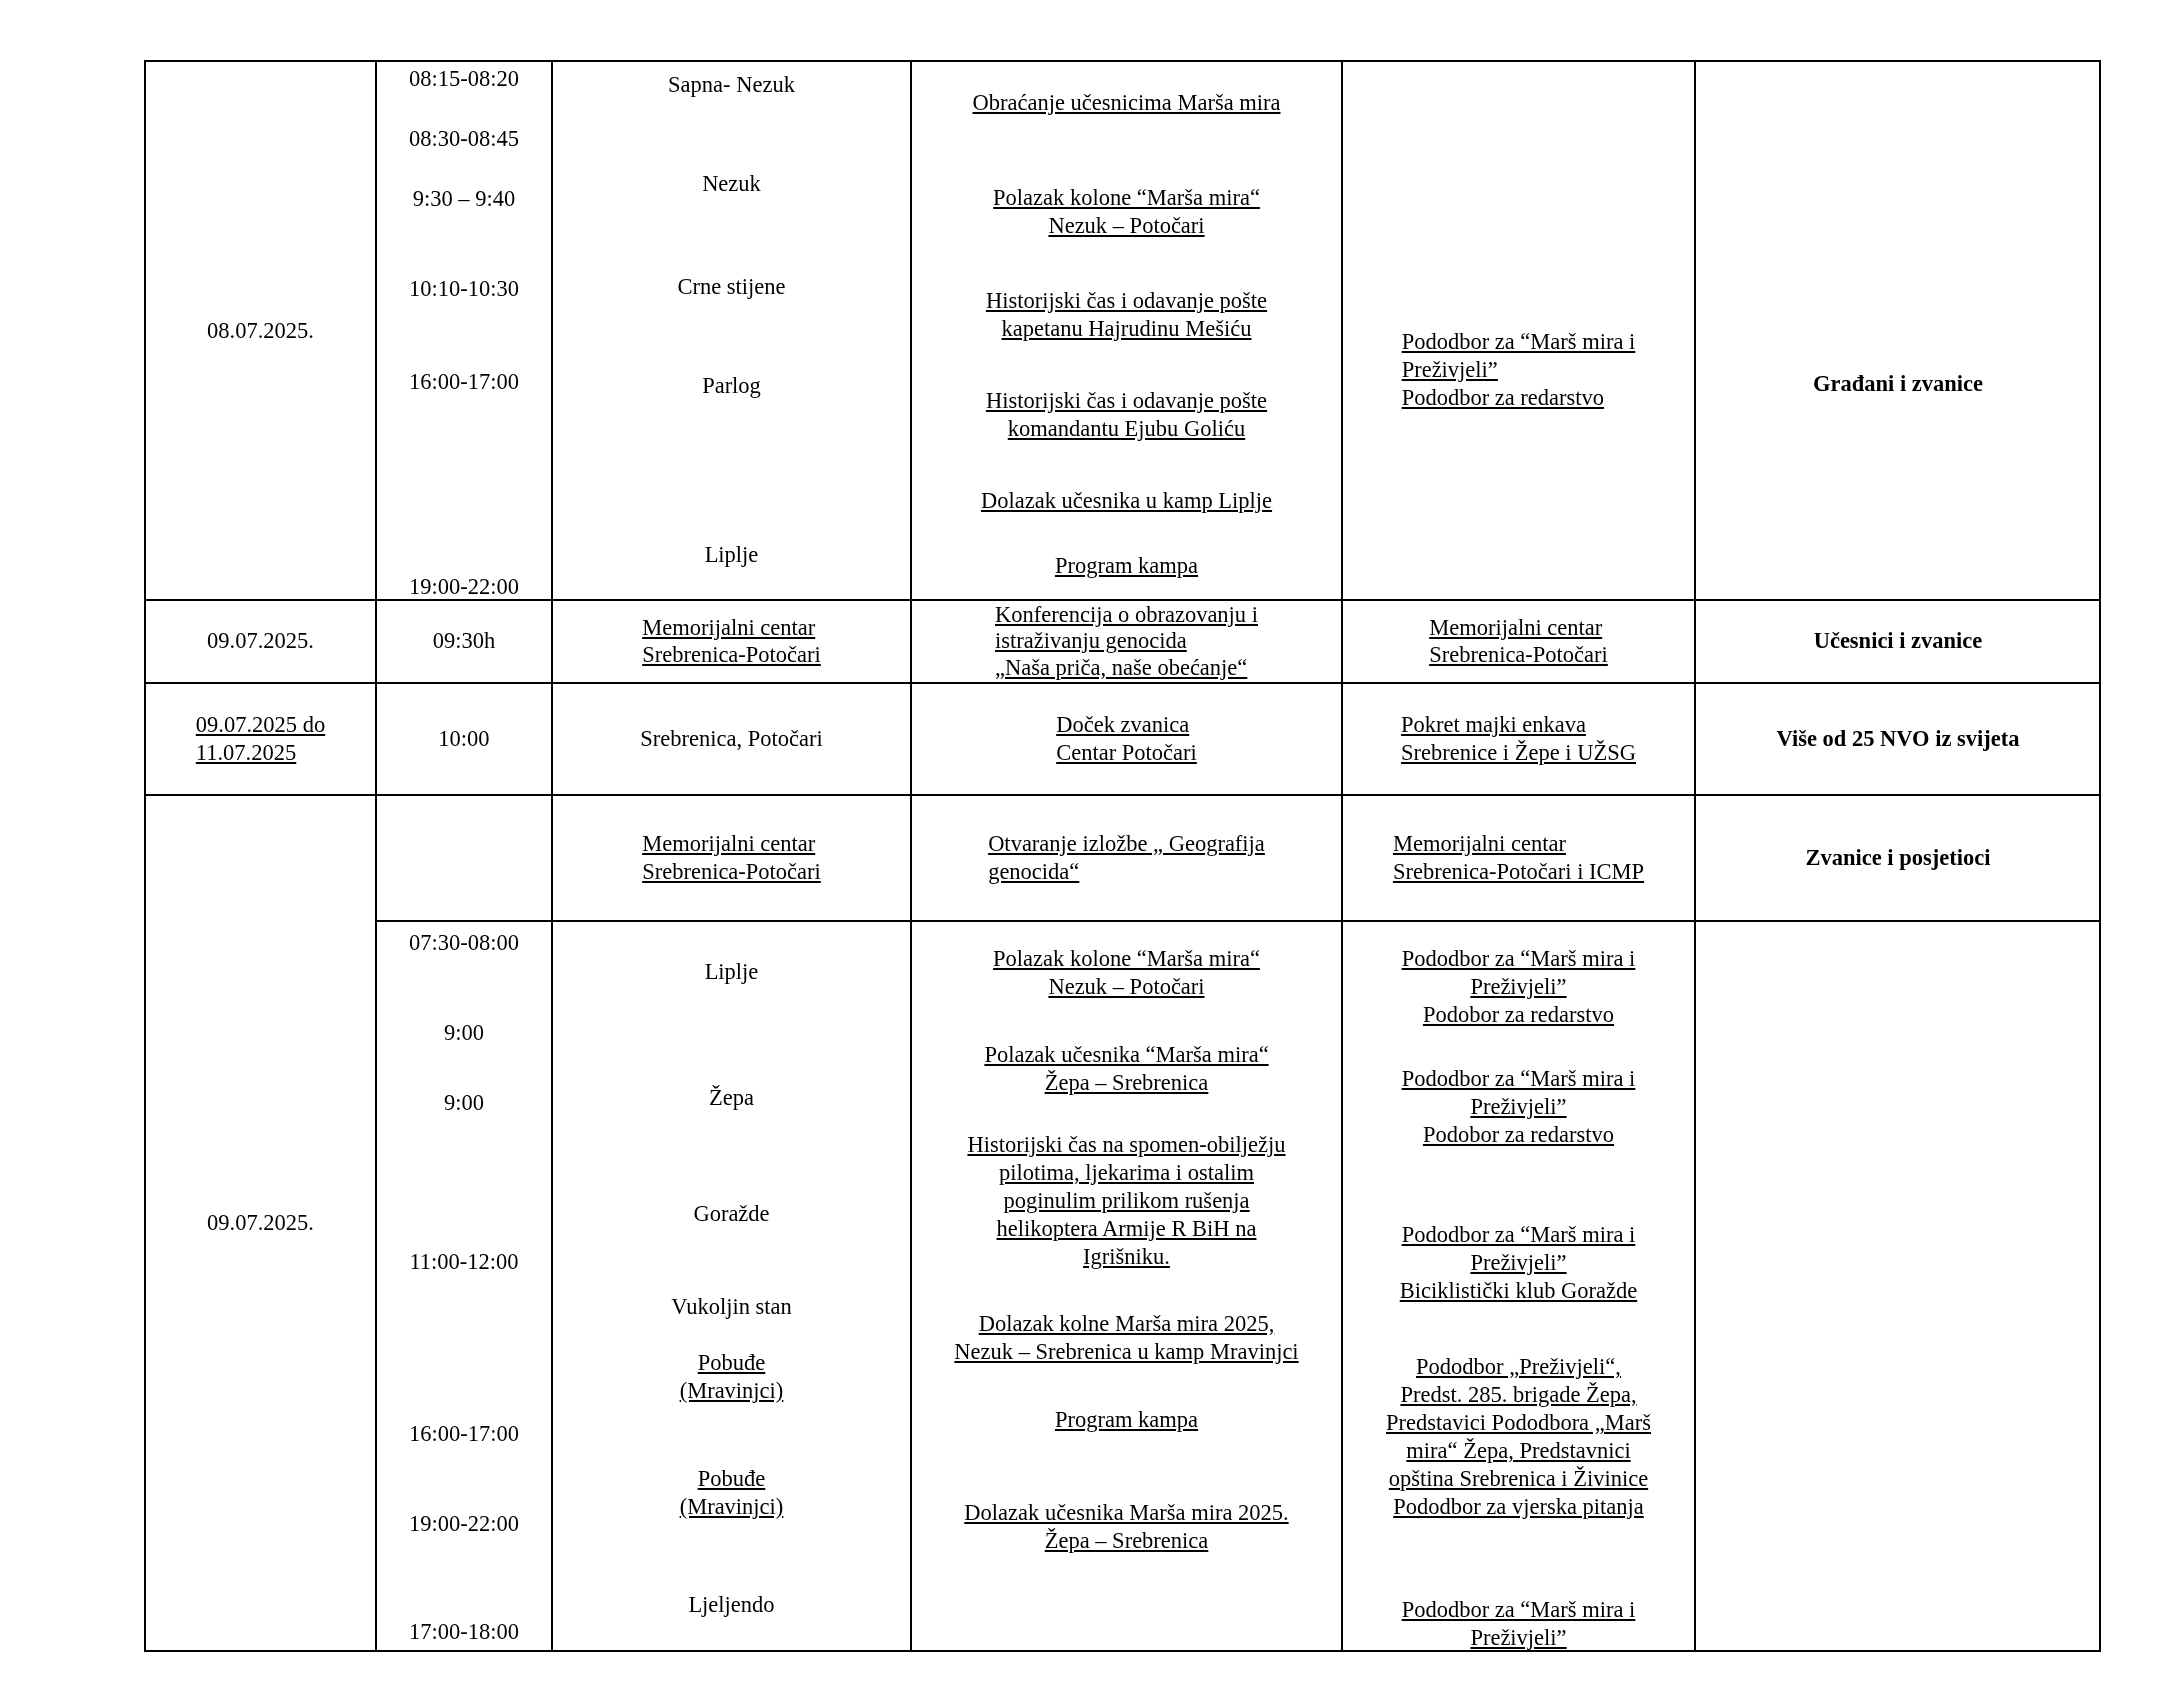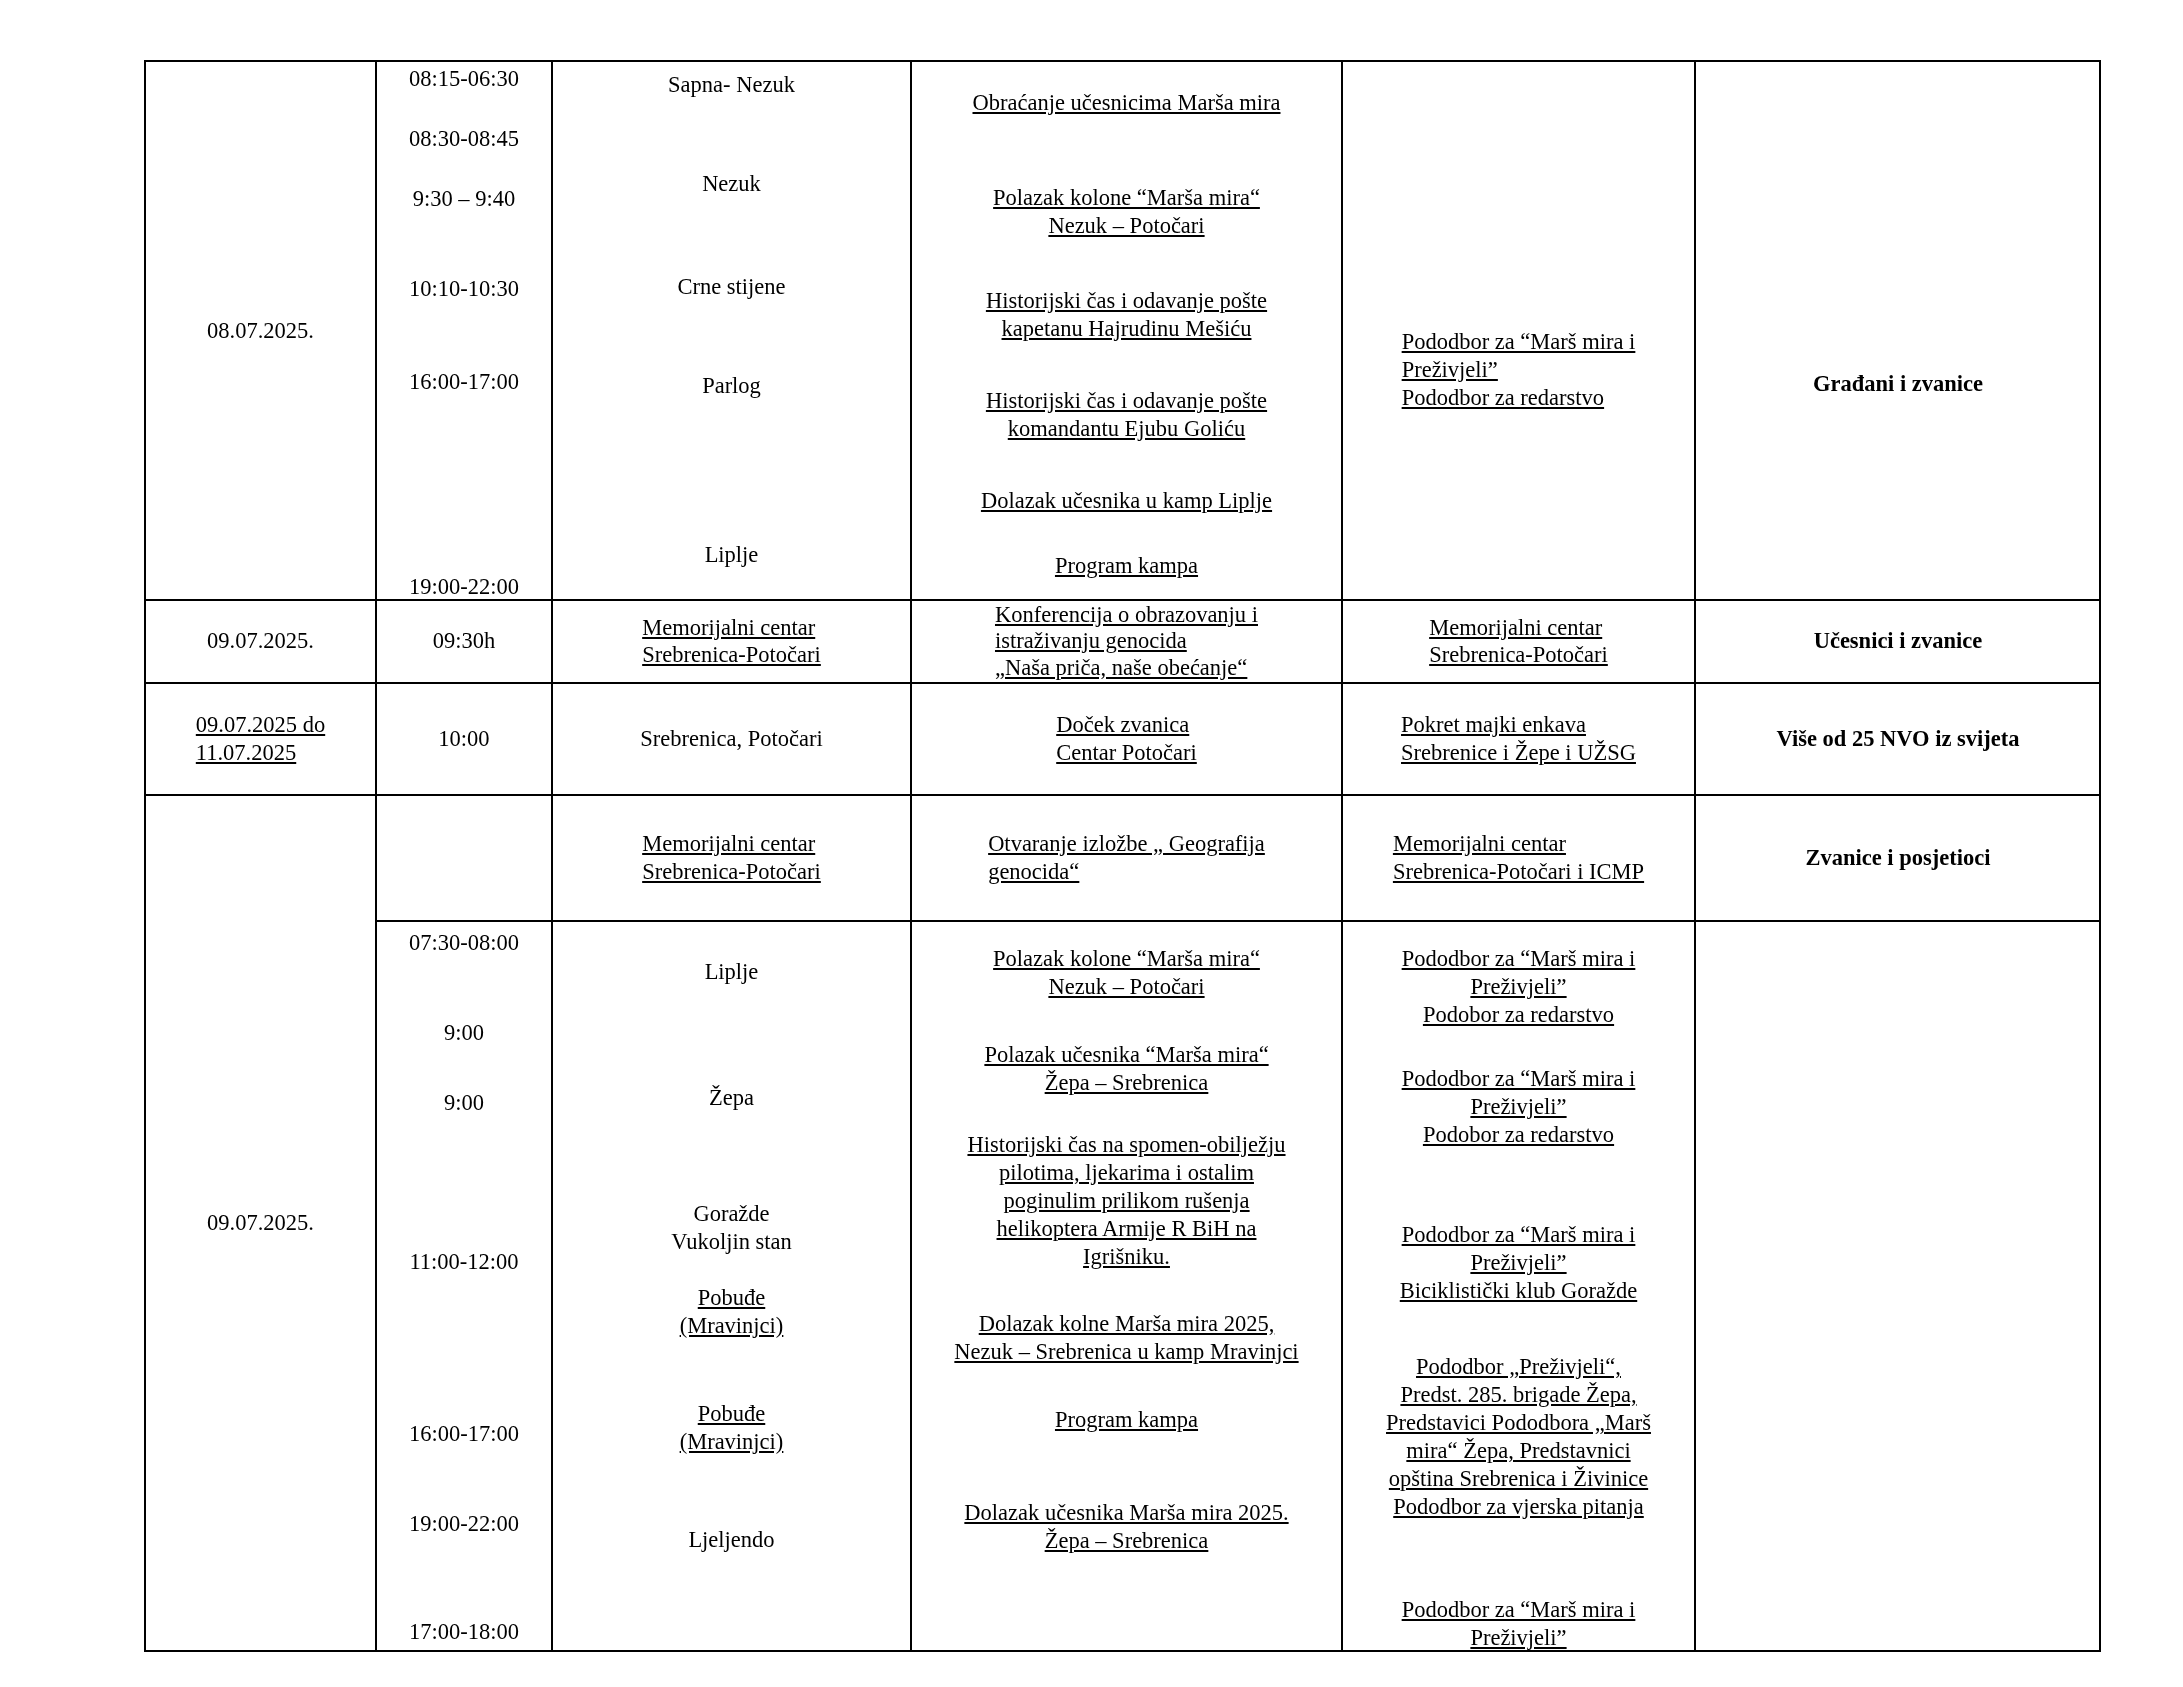--- a/index.html
+++ b/index.html
@@ -27,21 +27,21 @@
 </head>
 <body>
 
 <div id="page">
   <div class="tbl">
 
     <div class="cell cc">
       <div>08.07.2025.</div>
     </div>
     <div class="cell stack">
-      <div style="margin-top:3.3px">08:15-06:30</div>
+      <div style="margin-top:3.3px">08:15-08:20</div>
       <div style="margin-top:32px">08:30-08:45</div>
       <div style="margin-top:32px">9:30 – 9:40</div>
       <div style="margin-top:62px">10:10-10:30</div>
       <div style="margin-top:65px">16:00-17:00</div>
       <div style="margin-top:177px">19:00-22:00</div>
     </div>
     <div class="cell stack">
       <div style="margin-top:9.3px">Sapna- Nezuk</div>
       <div style="margin-top:71px">Nezuk</div>
       <div style="margin-top:75px">Crne stijene</div>
@@ -142,21 +142,21 @@
       <div style="margin-top:42px">9:00</div>
       <div style="margin-top:131px">11:00-12:00</div>
       <div style="margin-top:144px">16:00-17:00</div>
       <div style="margin-top:62px">19:00-22:00</div>
       <div style="margin-top:80px">17:00-18:00</div>
     </div>
     <div class="cell stack lr">
       <div style="margin-top:36px">Liplje</div>
       <div style="margin-top:98px">Žepa</div>
       <div style="margin-top:88px">Goražde</div>
-      <div style="">Vukoljin stan</div>
+      <div style="margin-top:65px">Vukoljin stan</div>
       <div class="ml" style="margin-top:28.4px">Pobuđe
 (Mravinjci)</div>
       <div class="ml" style="margin-top:60px">Pobuđe
 (Mravinjci)</div>
       <div style="margin-top:70px">Ljeljendo</div>
     </div>
     <div class="cell stack lr">
       <div class="ml" style="margin-top:23px">Polazak kolone “Marša mira“
 Nezuk – Potočari</div>
       <div class="ml" style="margin-top:40px">Polazak učesnika “Marša mira“

